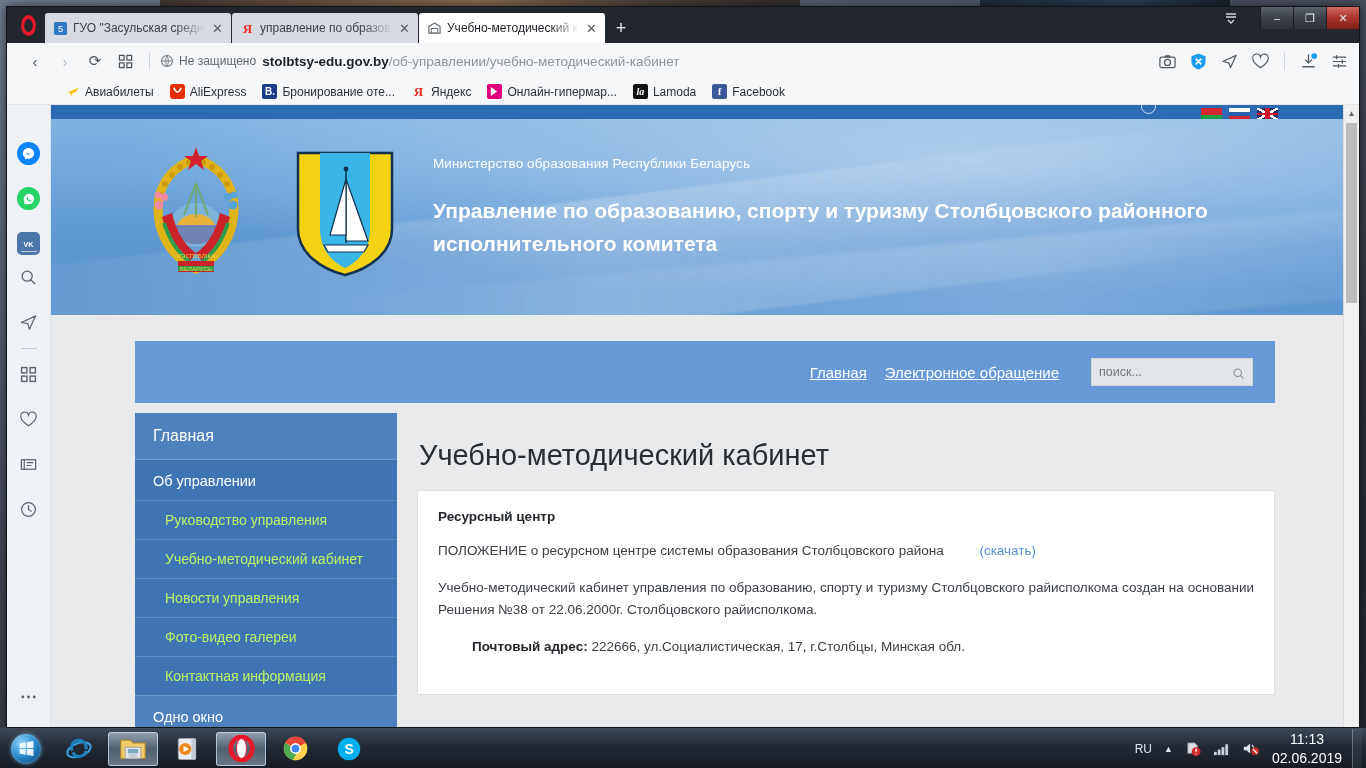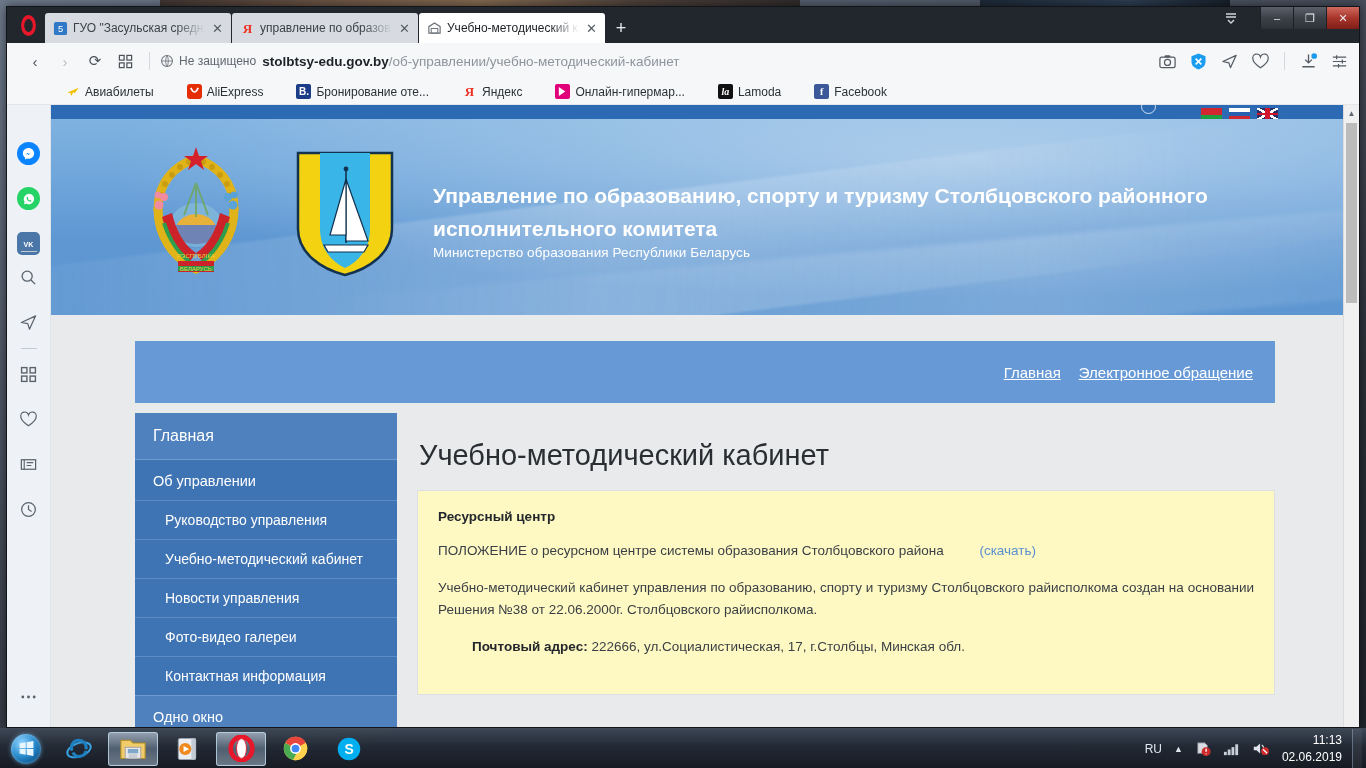--- a/index.html
+++ b/index.html
@@ -107,21 +107,21 @@
   #security-badge { display: flex; align-items: center; gap: 5px; color: #606770; font-size: 12px; flex: none; }
   #url-text { font-size: 13.5px; white-space: nowrap; overflow: hidden; }
   #url-text .host { color: #1d2228; font-weight: 700; text-align: right; }
   #url-text .path { color: #8d949c; }
   #toolbar-icons { display: flex; align-items: center; gap: 12px; flex: none; padding-left: 10px; }
   .tb-icon { width: 19px; height: 19px; display: block; color: #545b63; position: relative; }
 
   
   #bookmarks-bar {
     height: 26px; background: #f6f7f9; display: flex; align-items: center;
-    padding: 0 10px 0 58px; gap: 33px; flex: none;
+    padding: 0 10px 0 58px; gap: 16px; flex: none;
     border-bottom: 1px solid #e2e5e9;
   }
   .bm { display: flex; align-items: center; gap: 5px; font-size: 12px; color: #2c3136; white-space: nowrap; }
   .bm-ico { width: 15px; height: 15px; flex: none; border-radius: 2px; display: flex; align-items: center; justify-content: center; font-size: 10px; font-weight: 700; color: #fff; }
 
   
   #viewport { flex: 1 1 auto; display: flex; min-height: 0; position: relative; background: #fff; }
 
   
   #opera-sidebar {
@@ -217,38 +217,38 @@
   .menu-top {
     padding: 14px 18px; color: #ffffff; font-size: 16px;
     border-bottom: 1px solid #6e9acd;
   }
   .menu-section {
     padding: 13px 18px 11px 18px; color: #ffffff; font-size: 14.5px;
     background: #3f74b4;
   }
   .menu-section.plain { background: #4e81bd; }
   .menu-sub {
-    padding: 11px 18px 11px 30px; color: #ffffff; font-size: 14px;
+    padding: 11px 18px 11px 30px; color: #bef264; font-size: 14px;
     background: #3f74b4; border-top: 1px solid #5d8bc6;
   }
   .menu-sep { height: 1px; background: #6e9acd; }
 
   
   #site-content { flex: 1 1 auto; min-width: 0; }
   #breadcrumb {
     text-align: right; font-size: 13px; color: #5a6069;
     padding: 8px 4px 9px 0; border-bottom: 1px dotted #c2c6cb;
   }
   #breadcrumb .sep { color: #8b9198; }
   #content-title {
     font-size: 29px; color: #2a2e33; font-weight: 400;
     padding: 26px 2px 18px 2px;
   }
   #content-card {
-    background: #fef9c3; border: 1px solid #dcdfe3;
+    background: #ffffff; border: 1px solid #dcdfe3;
     padding: 18px 20px 22px 20px;
   }
   #content-card h3 { font-size: 13.5px; color: #23272c; font-weight: 700; margin-bottom: 16px; }
   #content-card p { font-size: 13.5px; color: #3a3f45; line-height: 1.62; margin-bottom: 15px; text-align: justify; }
   #content-card a { color: #5a8fd0; text-decoration: none; margin-left: 32px; }
   #content-card b { color: #23272c; padding-left: 34px; }
 
   
   #page-scrollbar {
     position: absolute; right: 0; top: 0; bottom: 0; width: 16px;
@@ -282,21 +282,21 @@
     width: 50px; height: 34px; margin: 0 2px; flex: none;
     display: flex; align-items: center; justify-content: center;
     border-radius: 3px;
   }
   .tb-task.active {
     background: linear-gradient(180deg, rgba(220,235,250,.55) 0%, rgba(170,200,230,.35) 50%, rgba(210,230,248,.45) 100%);
     border: 1px solid rgba(200,225,245,.75);
   }
   #tray { margin-left: auto; display: flex; align-items: center; gap: 0; padding-right: 4px; height: 40px; }
   .tray-item { height: 40px; display: flex; align-items: center; justify-content: center; padding: 0 6px; color: #dfe6ee; font-size: 12px; }
-  #clock { text-align: right; color: #ffffff; font-size: 12px; line-height: 1.35; padding: 0 10px 0 6px; }
+  #clock { text-align: center; color: #ffffff; font-size: 14px; line-height: 1.35; padding: 0 10px 0 6px; }
   #show-desktop { width: 10px; height: 40px; border-left: 1px solid rgba(160,180,205,.45); background: rgba(255,255,255,.06); }
 </style>
 </head>
 <body>
 
 <div id="desktop">
   <div id="desktop-photo"></div>
   <div id="desktop-photo2"></div>
 </div>
 
@@ -603,29 +603,38 @@
 
             <path d="M30 96 L74 96 L70 103 L34 103 Z" fill="#ffffff" stroke="#12324f" stroke-width="1.2"></path>
             <path d="M52 22 L52 94" stroke="#12324f" stroke-width="1.6"></path>
             <path d="M52 30 L52 92 L74 92 Z" fill="#ffffff" stroke="#12324f" stroke-width="1.2"></path>
             <path d="M52 30 L36 86 L52 86 Z" fill="#ffffff" stroke="#12324f" stroke-width="1.2"></path>
             <circle cx="52" cy="20" r="2.4" fill="#12324f"></circle>
           </svg>
         </div>
 
         <div id="banner-text">
+          <div id="banner-ministry">Министерство образования Республики Беларусь</div>
           <div id="banner-title">Управление по образованию, спорту и туризму Столбцовского районного исполнительного комитета</div>
-          <div id="banner-ministry">Министерство образования Республики Беларусь</div>
         </div>
       </div>
 
       <div id="site-nav-wrap">
         <div id="site-nav">
           <a class="site-nav-link" href="#">Главная</a>
           <a class="site-nav-link" href="#">Электронное обращение</a>
+          <div id="site-search">
+            <input type="text" placeholder="поиск..." style="">
+            <span class="mag">
+              <svg width="13" height="13" viewBox="0 0 16 16">
+                  <circle cx="7" cy="7" r="4.6" fill="none" stroke="currentColor" stroke-width="1.3"></circle>
+                  <path d="M10.4 10.4 L14 14" stroke="currentColor" stroke-width="1.3" fill="none"></path>
+                </svg>
+            </span>
+          </div>
         </div>
       </div>
 
       <div id="site-main">
 
         <nav id="site-sidebar">
           <div class="menu-top">Главная</div>
           <div class="menu-section">Об управлении</div>
           <div class="menu-sub">Руководство управления</div>
           <div class="menu-sub">Учебно-методический кабинет</div>

